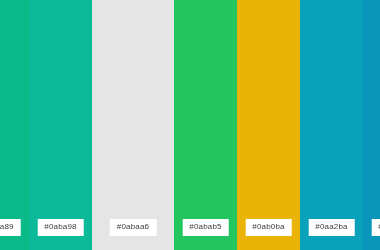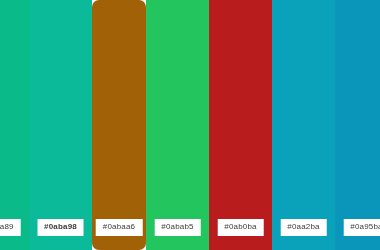--- a/index.html
+++ b/index.html
@@ -52,30 +52,30 @@
     font-family: "Liberation Sans", sans-serif;
   }
 </style>
 </head>
 <body>
 
 <div id="palette">
     <div class="swatch clipped-left" style="width: 63px; background: rgb(10, 186, 137);">
       <div class="swatch-label">#0aba89</div>
     </div>
-    <div class="swatch" style="width: 63px; background: rgb(10, 186, 152); font-weight: bold;">
+    <div class="swatch" style="width: 63px; background: rgb(10, 186, 152);">
       <div class="swatch-label">#0aba98</div>
     </div>
-    <div class="swatch" style="width: 54px; background: #a16207; border-radius: 7px;">
+    <div class="swatch" style="width: 82px; background: #e5e5e5;">
       <div class="swatch-label">#0abaa6</div>
     </div>
     <div class="swatch" style="width: 63px; background: #22c55e;">
       <div class="swatch-label">#0abab5</div>
     </div>
-    <div class="swatch" style="width: 63px; background: #b91c1c; text-align: right;">
+    <div class="swatch" style="width: 63px; background: #eab308; text-align: right;">
       <div class="swatch-label">#0ab0ba</div>
     </div>
     <div class="swatch" style="width: 63px; background: rgb(10, 162, 186);">
       <div class="swatch-label">#0aa2ba</div>
     </div>
     <div class="swatch" style="width: 63px; background: rgb(10, 149, 186);">
       <div class="swatch-label">#0a95ba</div>
     </div>
   </div>
 

